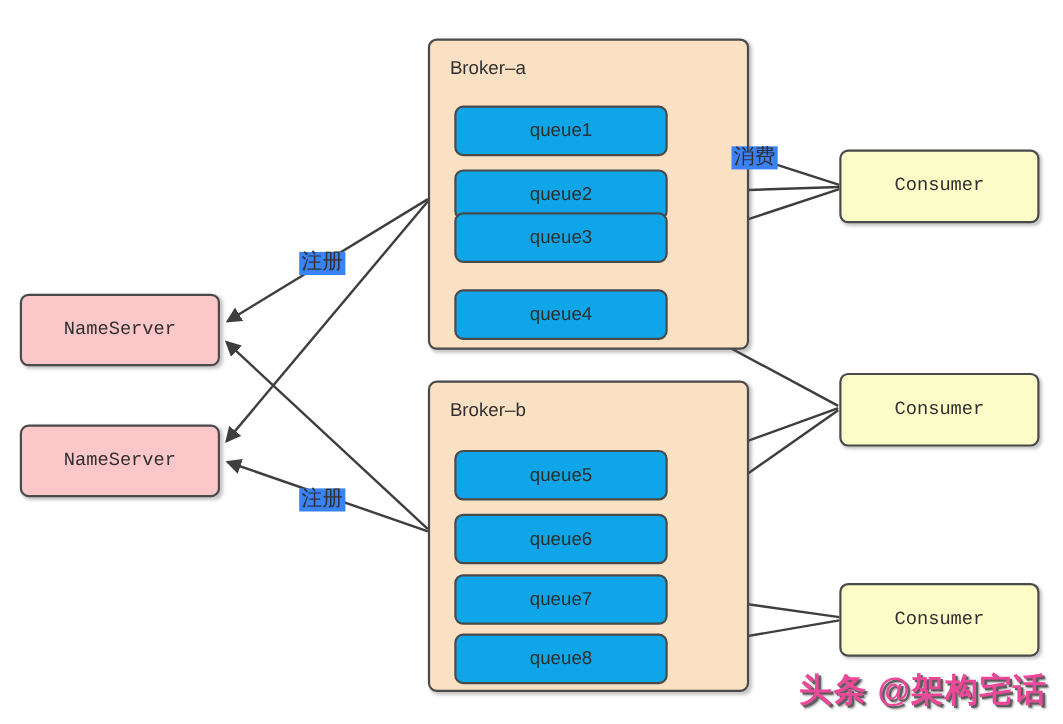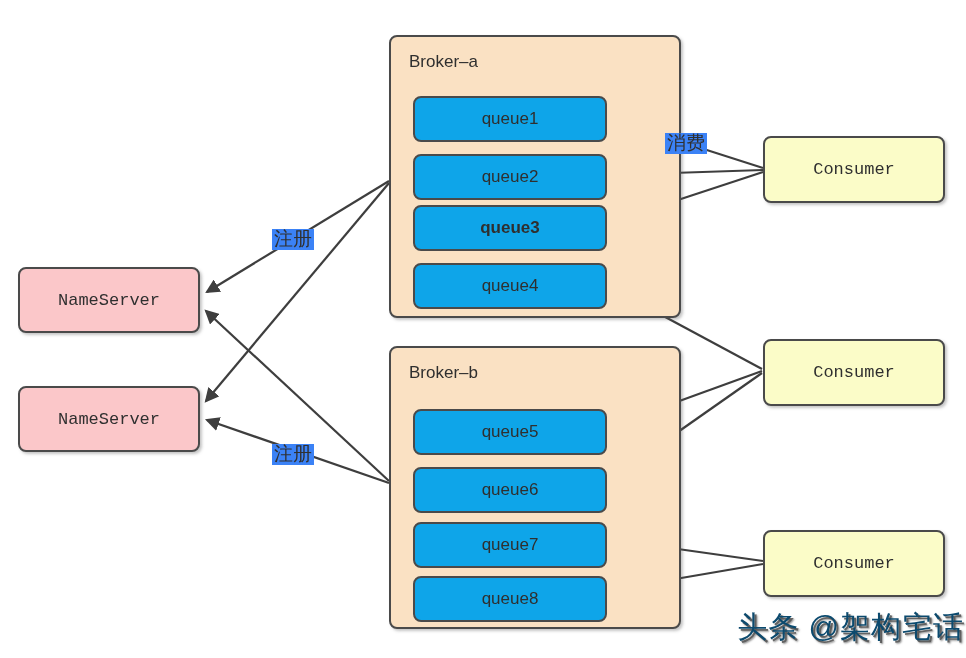--- a/index.html
+++ b/index.html
@@ -72,26 +72,26 @@
     position: absolute;
     font-size: 19px;
     color: #303030;
     background: #3b82f6;
     padding: 0 2px;
     z-index: 3;
     line-height: 1.1;
   }
   .watermark {
     position: absolute;
-    right: 2px;
+    right: 14px;
     bottom: 10px;
     font-size: 30px;
-    font-weight: normal;
+    font-weight: bold;
     letter-spacing: 1px;
-    color: #0c4a6e;
+    color: #ec4899;
     text-shadow: 2px 2px 0 rgba(80,80,80,0.85), 3px 3px 2px rgba(60,60,60,0.6);
     z-index: 3;
   }
 </style>
 </head>
 <body>
 
 <div class="canvas">
 
   <svg class="edges" viewBox="0 0 966 658" xmlns="http://www.w3.org/2000/svg">
@@ -127,21 +127,21 @@
   </div>
 
   <div class="broker" style="left:389px; top:35px;">
     <div class="broker-title">Broker–a</div>
     <div class="queue" style="top:59px;">
       <span>queue1</span>
     </div>
     <div class="queue" style="top:117px;">
       <span>queue2</span>
     </div>
-    <div class="queue" style="top:168px;font-weight:bold;">
+    <div class="queue" style="top:156px;">
       <span>queue3</span>
     </div>
     <div class="queue" style="top:226px;">
       <span>queue4</span>
     </div>
   </div>
 
   <div class="broker" style="left:389px; top:346px;">
     <div class="broker-title">Broker–b</div>
     <div class="queue" style="top:61px;">

